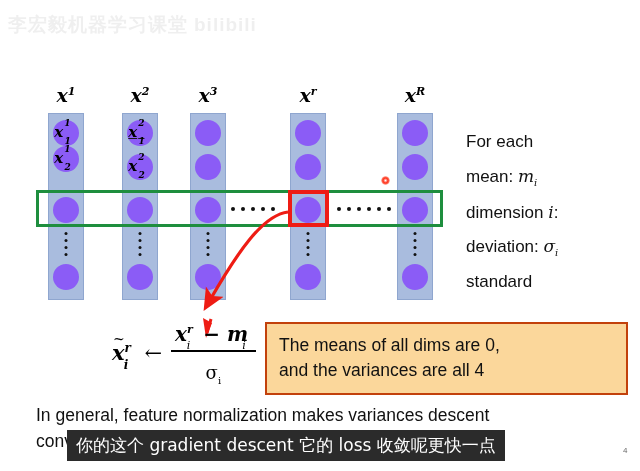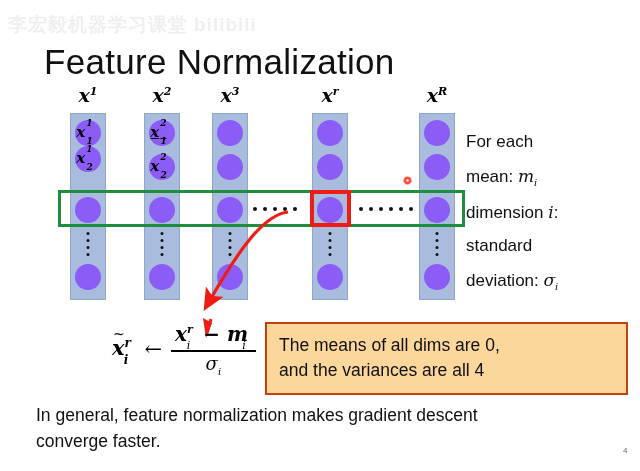--- a/index.html
+++ b/index.html
@@ -26,21 +26,21 @@
   }
 
   
   .title{
     position:absolute;left:44px;top:42px;
     font-size:35px;font-weight:400;color:#111;letter-spacing:.3px;
     white-space:nowrap;
   }
 
   
-  .diagram{position:absolute;left:0;top:95px;width:470px;height:215px;margin-left:22px;}
+  .diagram{position:absolute;left:0;top:95px;width:470px;height:215px;}
 
   .col{position:absolute;width:34px;background:#A9BCDE;border:1px solid #8FA6CF;}
   .col-head{
     position:absolute;top:-30px;left:50%;transform:translateX(-50%);
     font-style:italic;font-weight:700;font-size:19px;color:#000;
     font-family:"DejaVu Serif",serif;white-space:nowrap;
   }
   .col-head sup{font-size:11px;font-style:italic;font-weight:700;}
 
   .cell{position:absolute;left:50%;transform:translateX(-50%);
@@ -95,21 +95,21 @@
   .lhs sub{font-size:12px;position:relative;left:-7px;top:4px;}
   .tilde{position:absolute;left:1px;top:-9px;font-size:14px;font-weight:400;font-style:normal;}
   .arrowl{font-size:21px;line-height:1;}
   .frac{display:inline-flex;flex-direction:column;align-items:center;}
   .frac .num{font-size:20px;font-style:italic;font-weight:700;padding:0 4px 1px;white-space:nowrap;}
   .frac .num sup{font-size:11px;}
   .frac .num sub{font-size:11px;position:relative;left:-6px;top:3px;}
   .frac .num .mv{font-weight:700;font-style:italic;}
   .frac .num .mv sub{font-weight:400;}
   .frac .bar{height:2px;background:#000;width:100%;}
-  .frac .den{font-size:18px;font-style:italic;padding-top:1px;}
+  .frac .den{font-size:18px;padding-top:10px;}
   .frac .den sub{font-size:10px;}
 
   
   .callout{
     position:absolute;left:265px;top:322px;width:363px;
     background:#FBD79B;border:2px solid #c2410c;
     padding:9px 12px 10px 12px;box-sizing:border-box;
     font-size:17.5px;line-height:1.42;color:#111;
   }
 
@@ -134,21 +134,20 @@
 </head>
 <body>
 
 <div class="slide">
 
   <div class="watermark">
     <span class="wm-text">李宏毅机器学习课堂</span>
     <span class="wm-logo">bilibili</span>
   </div>
 
-  <div class="title">Feature Normalization</div>
 
   <div class="diagram">
 
     <div class="col" style="left:48px;top:18px;height:185px;">
       <div class="col-head">
         <span>x</span><sup>1</sup>
       </div>
       <div class="cell" style="top:6px;">
         <span class="cell-lbl">
           <span>x</span><sup>1</sup><sub>1</sub>
@@ -276,24 +275,24 @@
   </svg>
 
   <div class="notes">
     <div class="ln">For each</div>
     <div class="ln">
       <span>mean: </span><span class="mi"><span>m</span><sub>i</sub></span>
     </div>
     <div class="ln">
       <span>dimension </span><span class="mi">i</span><span>:</span>
     </div>
-    <div class="ln">standard</div>
     <div class="ln">
       <span>deviation: </span><span class="mi"><span>σ</span><sub>i</sub></span>
     </div>
+    <div class="ln">standard</div>
   </div>
 
   <div class="formula">
     <span class="lhs">
       <span class="tilde">~</span><span>x</span><sup>r</sup><sub>i</sub>
     </span>
     <span class="arrowl">←</span>
     <span class="frac">
       <span class="num">
         <span class="mv"><span>x</span><sup>r</sup><sub>i</sub></span>
@@ -306,20 +305,21 @@
       </span>
     </span>
   </div>
 
   <div class="callout">
     <div>The means of all dims are 0,</div>
     <div>and the variances are all 4</div>
   </div>
 
   <div class="bottom-text">
-    <div>In general, feature normalization makes gradient descent</div>
+    <div>In general, feature normalization makes variances descent</div>
     <div>converge faster.</div>
   </div>
 
+  <div class="subtitle">你的这个 gradient descent 它的 loss 收敛呢更快一点</div>
 
   <div class="page-num">4</div>
 
 </div>
 
 </body></html>

